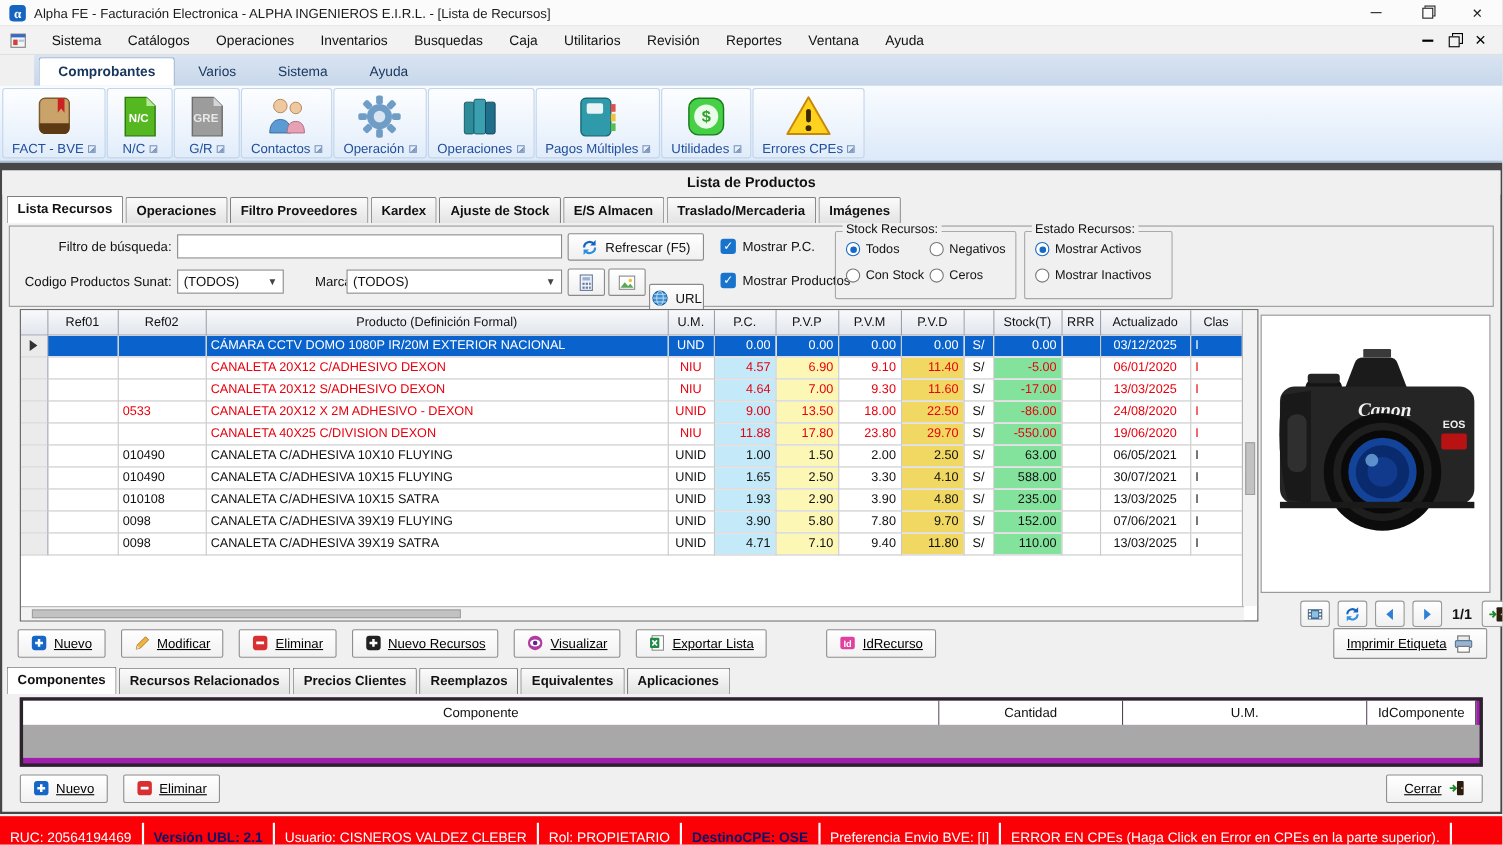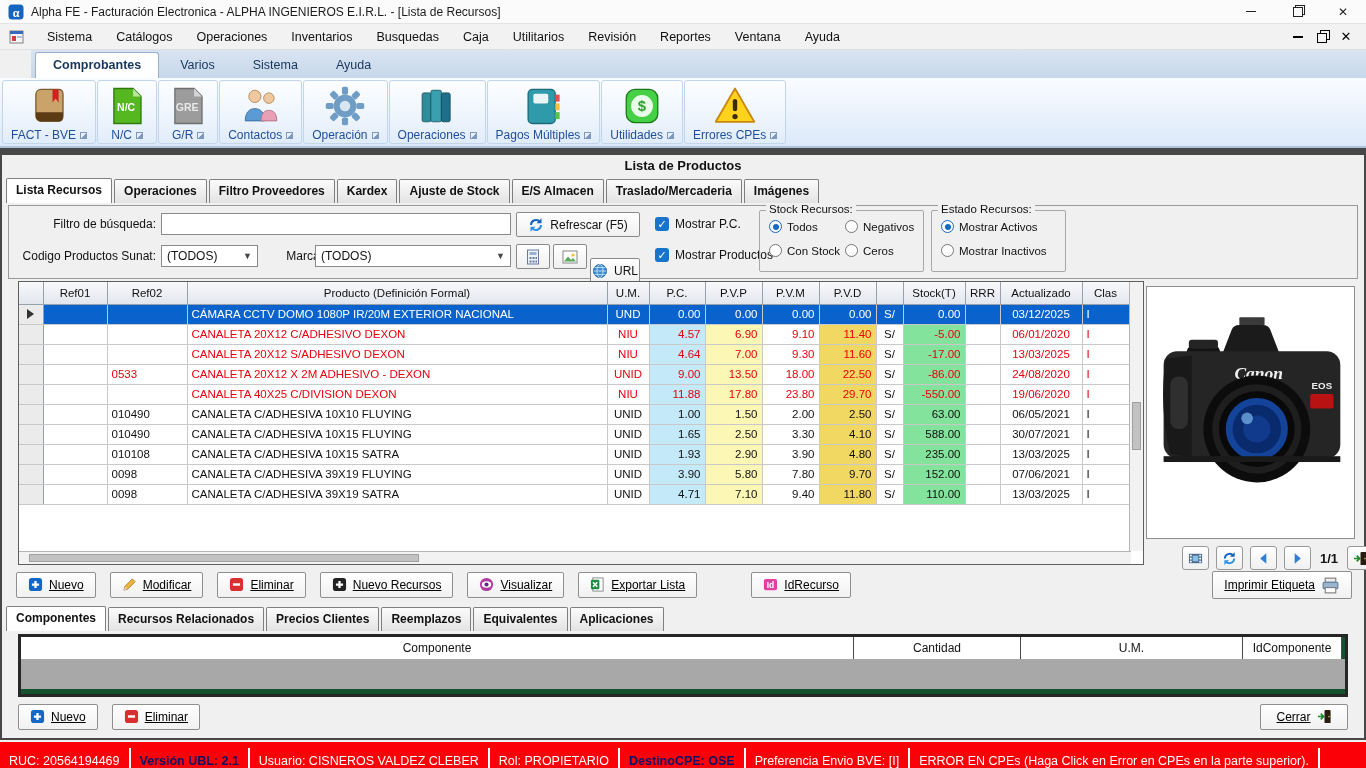--- a/index.html
+++ b/index.html
@@ -106,21 +106,21 @@
   
   .btn{display:inline-flex;align-items:center;gap:6px;background:linear-gradient(#fff,#f1f1f1);border:1px solid #8f8f8f;
        border-radius:2px;height:26px;padding:0 11px;font-size:12px;font-family:inherit;color:#000;white-space:nowrap;text-decoration:underline;}
   .btn svg{width:15px;height:15px;flex:none;}
   .actions{position:absolute;left:14px;top:416px;height:27px;display:flex;gap:14px;align-items:center;}
   .gap-left{margin-left:40px;}
   .print-btn{position:absolute;right:12px;top:416px;height:28px;}
   .print-btn svg{width:19px;height:17px;}
   
   .bottom-tabs{position:absolute;left:4px;top:450px;height:26px;display:flex;align-items:flex-end;}
-  .comp-wrap{position:absolute;left:16px;top:479px;width:1330px;height:63px;border:3px solid #262626;background:#14532d;}
+  .comp-wrap{position:absolute;left:16px;top:479px;width:1330px;height:63px;border:3px solid #262626;background:#a21caf;}
   .comp-header{display:flex;height:22px;}
   .comp-th{background:#fff;border-right:1px solid #4a4a4a;font-size:12px;display:flex;align-items:center;justify-content:center;overflow:hidden;}
   .comp-body{height:30px;background:#a8a8a8;}
   
   .footer-btns{position:absolute;left:16px;right:16px;top:548px;height:27px;display:flex;gap:14px;align-items:center;}
   .close-btn{margin-left:auto;width:88px;justify-content:center;}
   
   .statusbar{position:absolute;left:0;top:742px;width:1366px;height:38px;background:var(--status);display:flex;align-items:center;
              color:#fff;font-size:12.5px;overflow:hidden;}
   .seg{padding:0 9px;border-right:2px solid #fdfdfd;white-space:nowrap;line-height:26px;}

